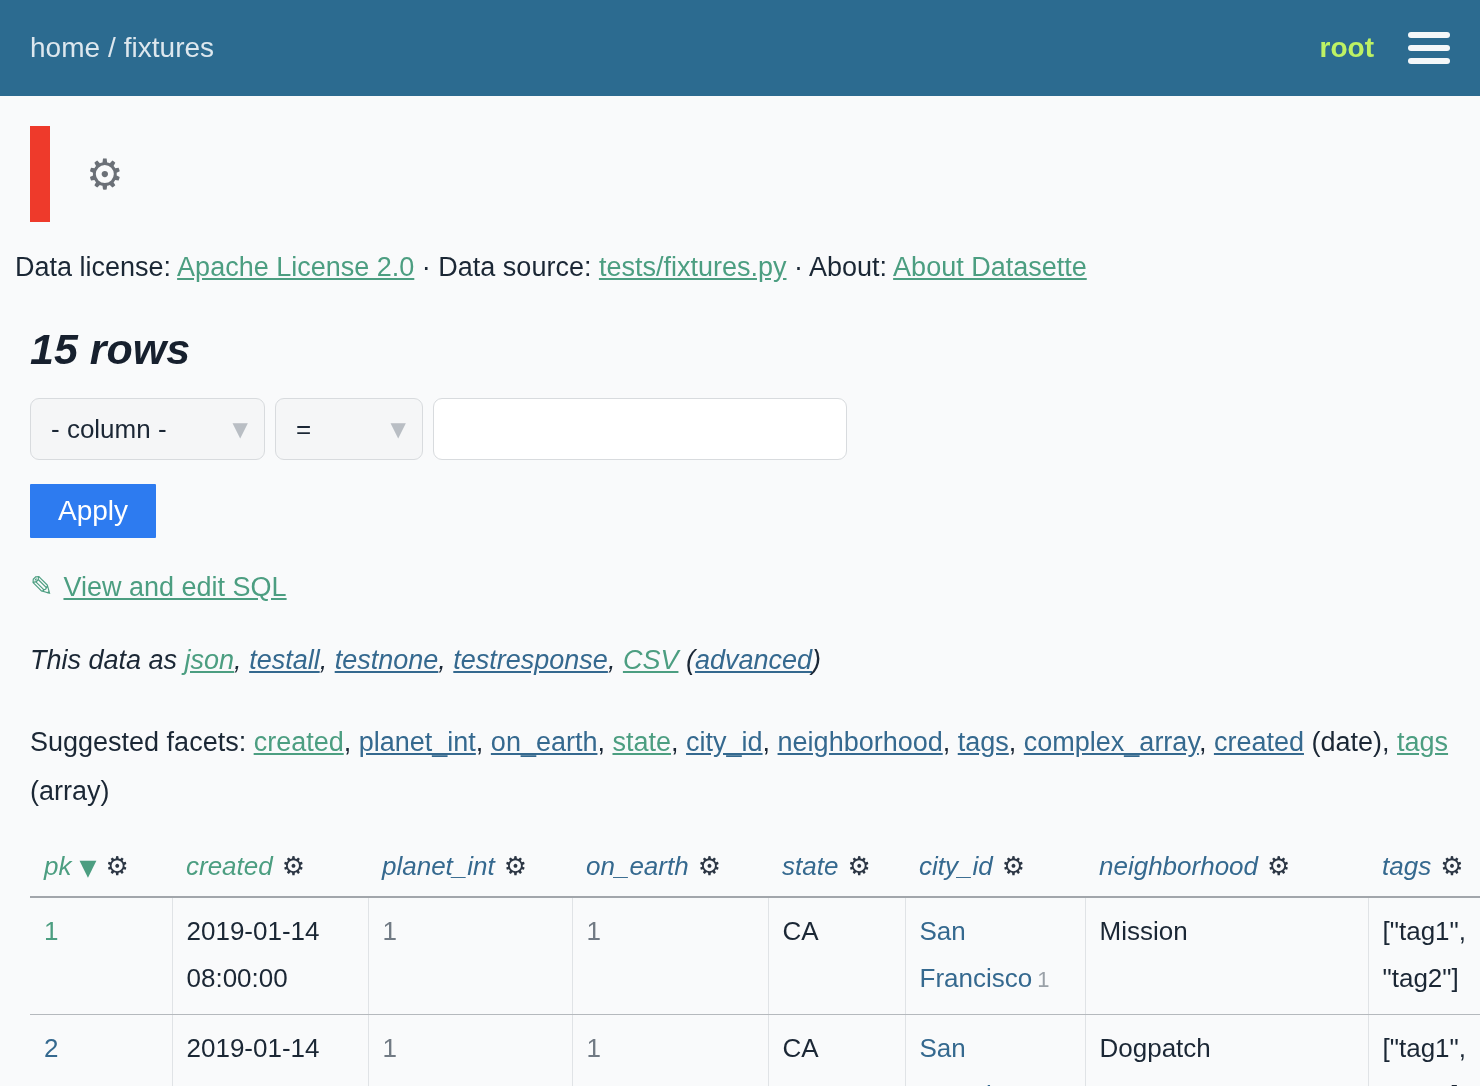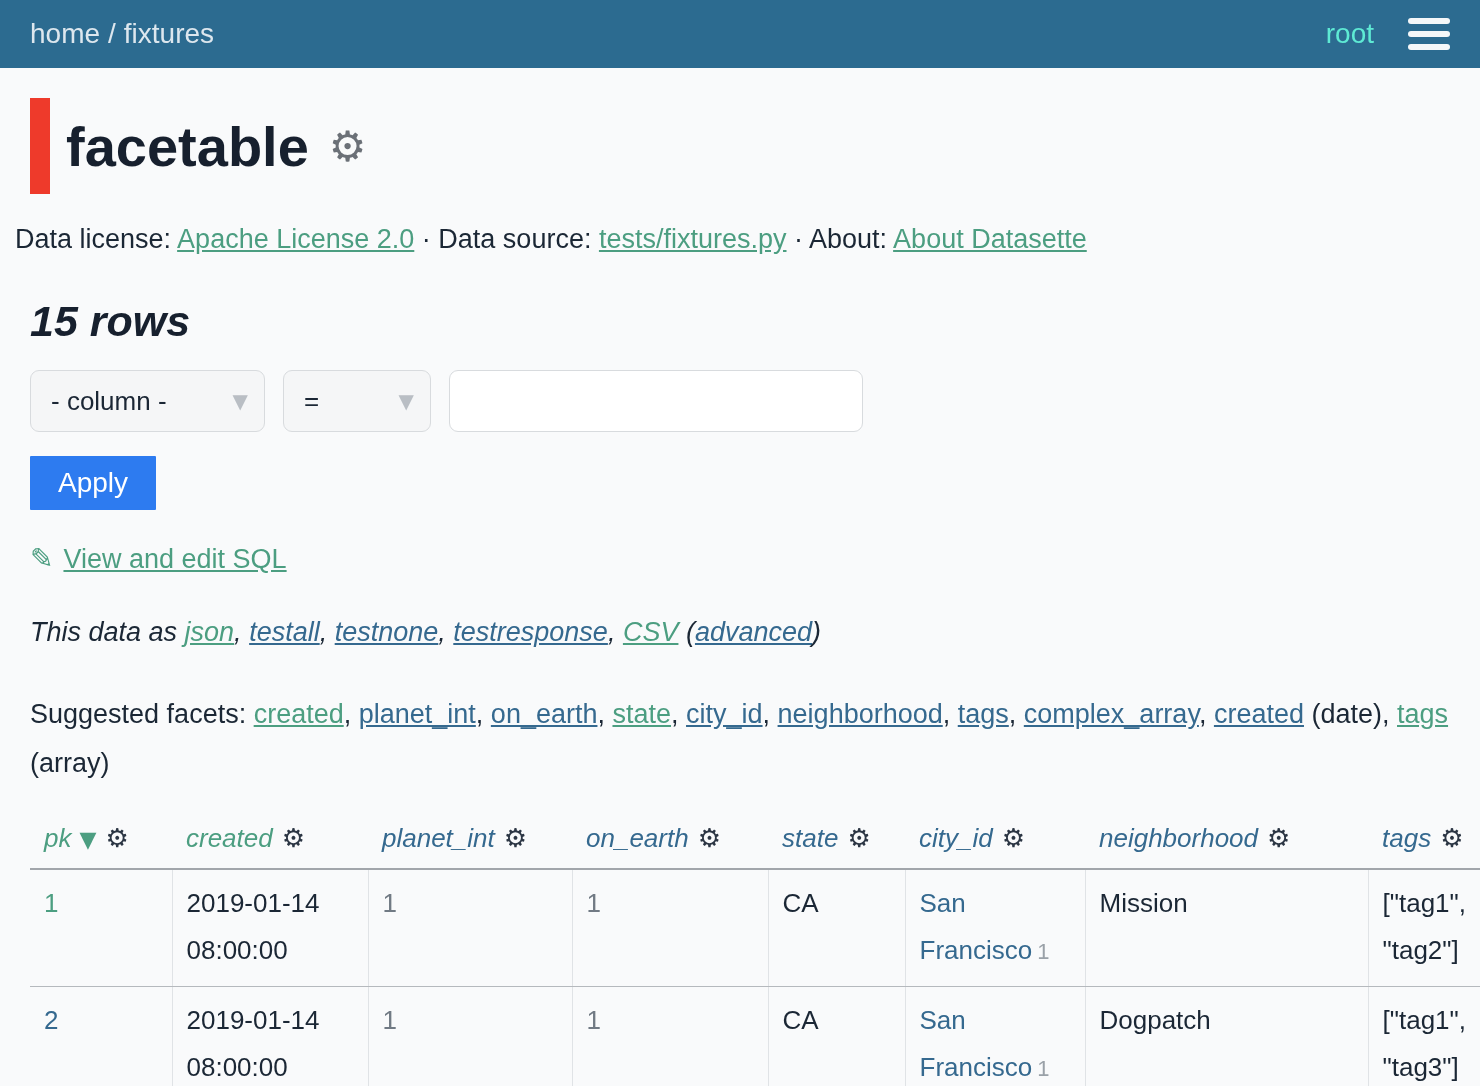--- a/index.html
+++ b/index.html
@@ -10,46 +10,46 @@
     font-family: "Liberation Sans", sans-serif;
     color: #1b2735; font-size: 27px;
   }
   a { cursor: pointer; }
   .c-green { color: #4c9e81; }
   .c-blue  { color: #35698f; }
   .underlined { text-decoration: underline; }
 
   
   .topbar {
-    height: 68px; background: #2c6b90;
+    height: 96px; background: #2c6b90;
     display: flex; align-items: center; justify-content: space-between;
     padding: 0 30px;
   }
   .crumbs { color: #dde7ee; font-size: 28px; }
   .crumbs a { color: #dde7ee; text-decoration: none; }
   .crumbs .sep { margin: 0 8px; }
   .topbar-right { display: flex; align-items: center; }
-  .user { color: #5eead4; font-weight: normal; font-size: 28px; margin-right: 34px; }
+  .user { color: #bef264; font-weight: bold; font-size: 28px; margin-right: 34px; }
   .hamburger { background: none; border: none; padding: 6px 0; cursor: pointer; display: block; }
   .hamburger .bar { display: block; width: 42px; height: 6px; background: #f4f7f9; border-radius: 3px; margin: 7px 0; }
 
   
   .title-row { display: flex; align-items: center; margin: 30px 30px 0 30px; }
   .red-bar { width: 20px; height: 96px; background: #ee3a2b; margin-right: 16px; flex: none; }
   h1 { font-size: 56px; margin: 0; color: #17202e; font-weight: bold; }
   .icon-glyph { font-family: "DejaVu Sans", sans-serif; }
   .title-gear { font-size: 42px; color: #6b7077; margin-left: 20px; text-decoration: none; }
 
   .meta { margin: 30px 30px 0 15px; }
   .meta .dot { color: #1b2735; }
 
   h2.row-count { font-size: 43px; margin: 42px 30px 0 30px; color: #17202e; font-style: italic; }
 
   
-  .filter-row { display: flex; gap: 18px; margin: 24px 30px 0 30px; align-items: flex-end; }
+  .filter-row { display: flex; gap: 10px; margin: 24px 30px 0 30px; align-items: flex-end; }
   .fake-select {
     height: 62px; background: #f5f6f7; border: 1px solid #d8dbde; border-radius: 9px;
     display: flex; align-items: center; justify-content: space-between;
     padding: 0 16px 0 20px; font-size: 26px; color: #1b2735; cursor: pointer;
   }
   .sel-column { width: 235px; }
   .sel-op { width: 148px; }
   .sel-arrow { color: #b9bec4; font-size: 20px; font-family: "DejaVu Sans", sans-serif; }
   .filter-input {
     width: 414px; height: 62px; background: #ffffff; border: 1px solid #d8dbde;
@@ -100,21 +100,20 @@
     <button class="hamburger">
       <span class="bar"></span>
       <span class="bar"></span>
       <span class="bar"></span>
     </button>
   </div>
 </header>
 
 <div class="title-row">
   <div class="red-bar"></div>
-  <h1>facetable</h1>
   <a class="title-gear icon-glyph">⚙</a>
 </div>
 
 <p class="meta">
   <span>Data license:</span>
   <a class="c-green underlined">Apache License 2.0</a>
   <span class="dot">·</span>
   <span>Data source:</span>
   <a class="c-green underlined">tests/fixtures.py</a>
   <span class="dot">·</span>

